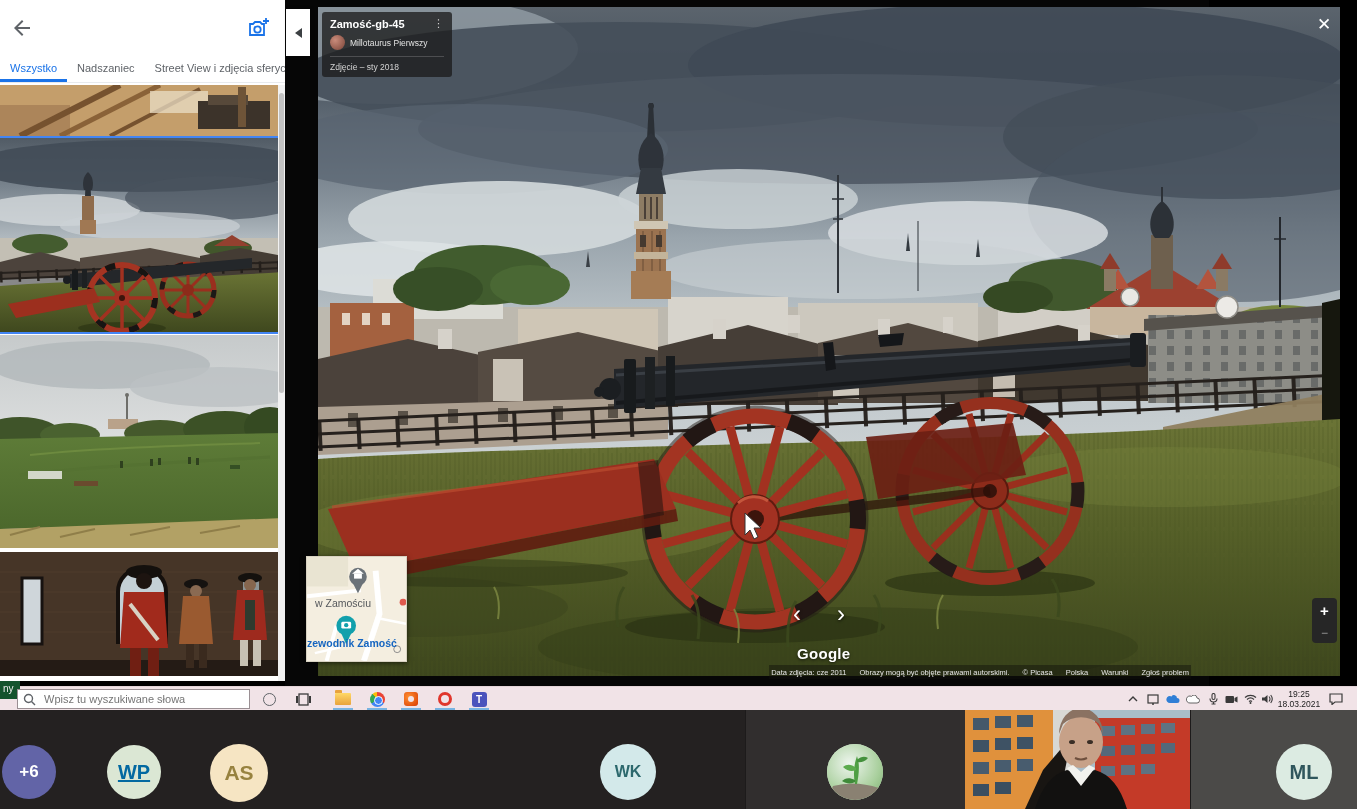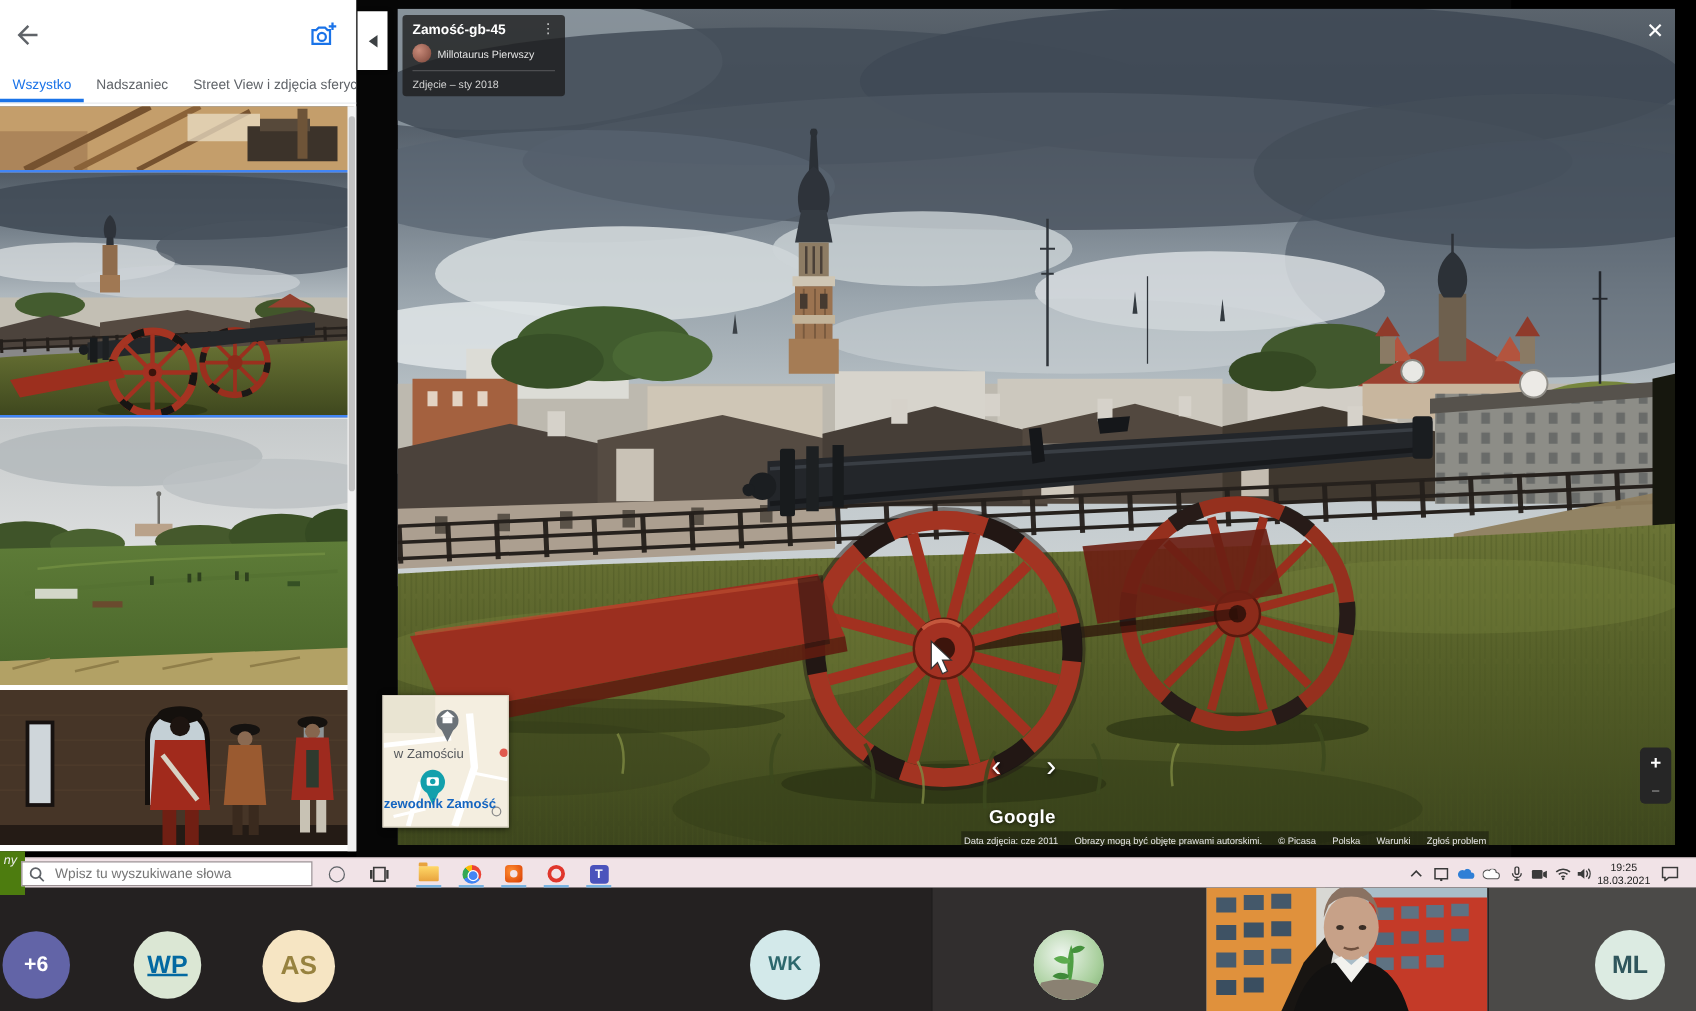--- a/index.html
+++ b/index.html
@@ -40,40 +40,40 @@
   .pc-kebab{color:#cfcfcf;font-size:11px;line-height:10px;cursor:pointer;}
   .pc-author{display:flex;align-items:center;gap:5px;margin-top:5px;padding-bottom:6px;border-bottom:1px solid rgba(255,255,255,.18);}
   .pc-avatar{width:15px;height:15px;border-radius:50%;background:radial-gradient(circle at 35% 35%,#c98b7a,#7a4438);}
   .pc-author-name{color:#e3e3e3;font-size:8.5px;}
   .pc-date{color:#d4d4d4;font-size:8.5px;margin-top:5px;}
 
   .close-btn{position:absolute;left:1032px;top:14px;color:#fff;font-size:17px;z-index:5;cursor:pointer;}
   .nav-btn{position:absolute;top:601px;width:28px;height:28px;color:#fff;font-size:24px;line-height:26px;text-align:center;z-index:4;cursor:pointer;text-shadow:0 1px 3px rgba(0,0,0,.8);}
   .nav-prev{left:498px;}
   .nav-next{left:542px;}
-  .g-watermark{position:absolute;left:488px;top:645px;width:90px;text-align:center;color:#fff;font-size:15px;font-weight:600;letter-spacing:.3px;z-index:4;text-shadow:0 1px 3px rgba(0,0,0,.7);}
+  .g-watermark{position:absolute;left:512px;top:645px;width:90px;text-align:left;color:#fff;font-size:15px;font-weight:600;letter-spacing:.3px;z-index:4;text-shadow:0 1px 3px rgba(0,0,0,.7);}
 
   .attrib{position:absolute;right:18px;top:665px;height:14px;display:flex;gap:13px;align-items:center;z-index:4;
     background:rgba(15,15,10,.45);padding:0 2px;}
   .attrib span{color:#e6e6e6;font-size:7.5px;white-space:nowrap;}
 
   .minimap{position:absolute;left:21px;top:556px;width:101px;height:106px;background:#f4eee0;z-index:4;
     box-shadow:0 1px 5px rgba(0,0,0,.6);border:1px solid #d8d2c2;}
   .minimap svg{position:absolute;left:0;top:0;width:100%;height:100%;}
   .mm-label-top{position:absolute;left:8px;top:40px;font-size:10.5px;color:#55585c;z-index:2;}
   .mm-label-bottom{position:absolute;left:0px;top:80px;font-size:10.5px;font-weight:bold;color:#1565c0;z-index:2;}
 
   .zoom-pill{position:absolute;left:1027px;top:598px;width:25px;height:45px;background:#262626;border-radius:4px;z-index:4;
     display:flex;flex-direction:column;align-items:center;justify-content:space-around;cursor:pointer;}
   .zoom-in{color:#fff;font-size:15px;font-weight:bold;line-height:14px;}
   .zoom-out{color:#9a9a9a;font-size:12px;line-height:8px;}
 
   
   .taskbar{position:absolute;left:0;top:686px;width:1357px;height:24px;background:#f1e3e7;z-index:8;border-top:1px solid #e3d4d8;}
-  .win-frag{position:absolute;left:0;top:-6px;width:20px;height:35px;background:#4d7c0f;color:#eee;font-size:10px;padding:2px 0 0 3px;font-style:italic;}
+  .win-frag{position:absolute;left:0;top:-6px;width:20px;height:18px;background:#14532d;color:#eee;font-size:10px;padding:2px 0 0 3px;}
   .tb-search{position:absolute;left:17px;top:2px;width:233px;height:20px;background:#fff;border:1px solid #9a8f93;}
   .tb-search input{position:absolute;left:24px;top:0;width:205px;height:18px;border:none;outline:none;font-size:11px;color:#555;background:transparent;}
   .tb-search svg{position:absolute;left:5px;top:3px;}
   .tb-icon{position:absolute;top:1px;width:26px;height:22px;display:flex;align-items:center;justify-content:center;cursor:pointer;}
   .app-underline{position:absolute;bottom:0;left:3px;width:20px;height:2px;background:#79b4e2;}
   .tray-clock{position:absolute;left:1277px;top:2px;width:44px;text-align:center;font-size:8.5px;color:#222;line-height:10px;cursor:pointer;}
   .chrome-ball{width:15px;height:15px;border-radius:50%;background:conic-gradient(#ea4335 0 33%,#4285f4 33% 66%,#34a853 66% 88%,#fbbc05 88% 100%);position:relative;}
   .chrome-ball::after{content:"";position:absolute;left:4px;top:4px;width:7px;height:7px;border-radius:50%;background:#4285f4;border:1.5px solid #fff;}
   .opera-o{width:14px;height:14px;border-radius:50%;border:3.5px solid #e0362c;}
   .office-o{width:14px;height:14px;border-radius:3px;background:radial-gradient(circle at 35% 35%,#ff8f32,#d83b01);position:relative;}

